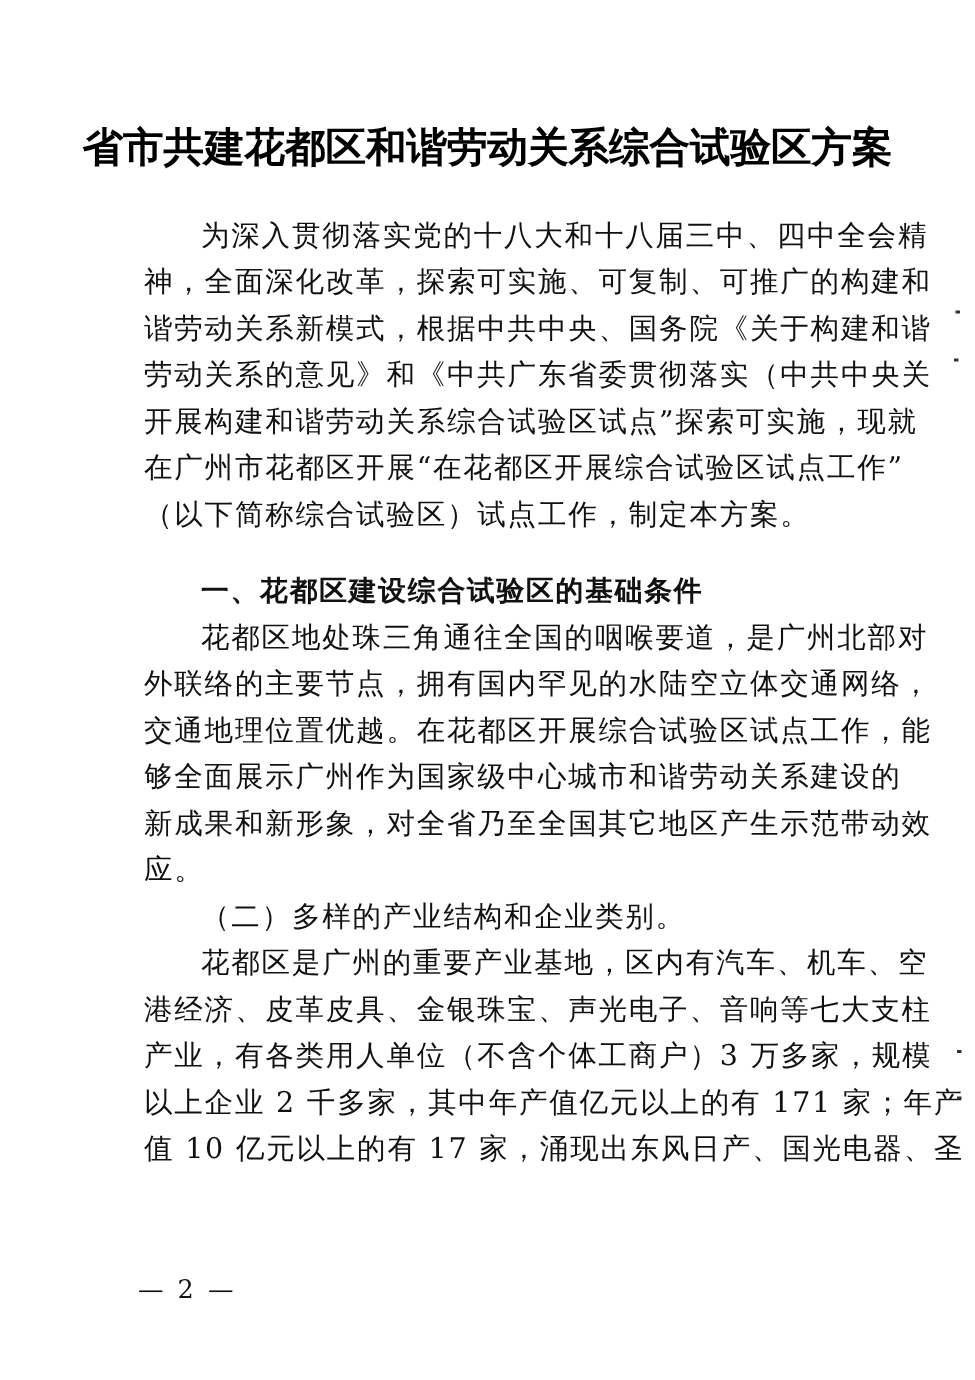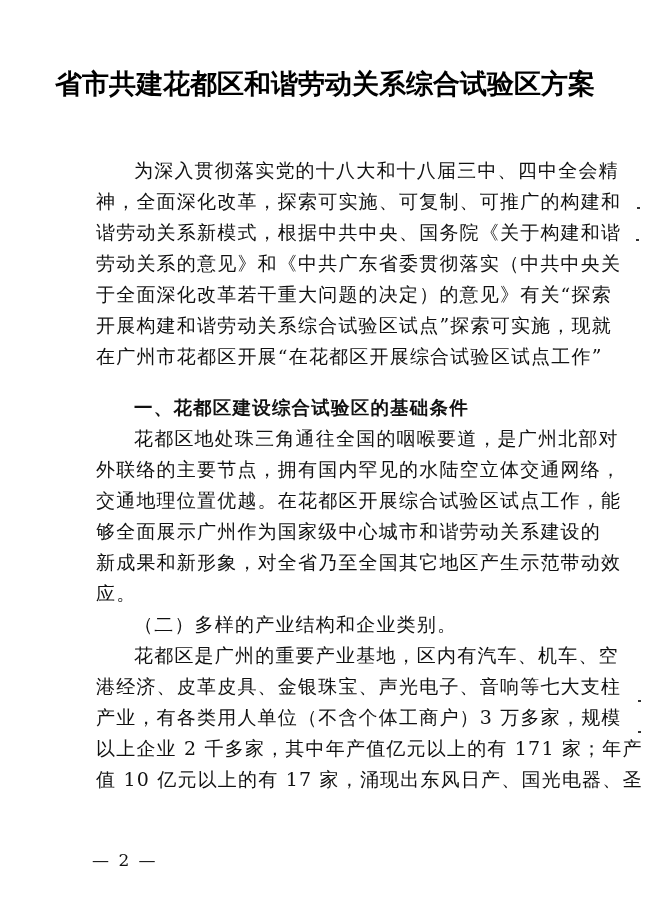--- a/index.html
+++ b/index.html
@@ -1,43 +1,43 @@
 <!DOCTYPE html>
 <html><head>
 <meta charset="utf-8">
 <style>
   html, body { margin: 0; padding: 0; background: #ffffff; }
   body { width: 650px; height: 920px; position: relative; overflow: hidden;
          font-family: "DejaVu Serif", "Liberation Serif", serif; color: #111; }
-  .title { position: absolute; left: 0; width: 650px; top: 66px; text-align: center;
+  .title { position: absolute; left: 0; width: 650px; top: 80px; text-align: center;
            font-size: 27px; font-weight: bold; letter-spacing: 0px; color: #000;
            font-family: "DejaVu Serif", serif; }
-  .body { position: absolute; left: 96px; top: 155px; width: 460px; }
+  .body { position: absolute; left: 96px; top: 142px; width: 460px; }
   .line { height: 31px; line-height: 31px; font-size: 19px; white-space: nowrap;
           letter-spacing: 1.2px; text-align: justify; text-align-last: justify; }
   .line.last { text-align-last: left; }
   .indent { padding-left: 38px; }
   .heading { font-family: "DejaVu Sans", sans-serif; font-weight: bold; font-size: 18.5px; text-align-last: left; margin-top: 20px; }
   .sub { text-align-last: left; }
   .pagenum { position: absolute; left: 92px; top: 850px; font-size: 17px; letter-spacing: 2px; }
   .speck { position: absolute; width: 3px; height: 2px; background: #333; }
 </style>
 </head>
 <body>
 
 <div class="title">省市共建花都区和谐劳动关系综合试验区方案</div>
 
 <div class="body">
   <div class="line indent">为深入贯彻落实党的十八大和十八届三中、四中全会精</div>
   <div class="line">神，全面深化改革，探索可实施、可复制、可推广的构建和</div>
   <div class="line">谐劳动关系新模式，根据中共中央、国务院《关于构建和谐</div>
   <div class="line">劳动关系的意见》和《中共广东省委贯彻落实（中共中央关</div>
-  <div class="line">于全面深化改革若干重大问题的决定）的意见》有关“探索</div>
   <div class="line">开展构建和谐劳动关系综合试验区试点”探索可实施，现就</div>
   <div class="line">在广州市花都区开展“在花都区开展综合试验区试点工作”</div>
+  <div class="line last">（以下简称综合试验区）试点工作，制定本方案。</div>
   <div class="line indent heading">一、花都区建设综合试验区的基础条件</div>
   <div class="line indent">花都区地处珠三角通往全国的咽喉要道，是广州北部对</div>
   <div class="line">外联络的主要节点，拥有国内罕见的水陆空立体交通网络，</div>
   <div class="line">交通地理位置优越。在花都区开展综合试验区试点工作，能</div>
   <div class="line">够全面展示广州作为国家级中心城市和谐劳动关系建设的</div>
   <div class="line">新成果和新形象，对全省乃至全国其它地区产生示范带动效</div>
   <div class="line last">应。</div>
   <div class="line indent sub">（二）多样的产业结构和企业类别。</div>
   <div class="line indent">花都区是广州的重要产业基地，区内有汽车、机车、空</div>
   <div class="line">港经济、皮革皮具、金银珠宝、声光电子、音响等七大支柱</div>

